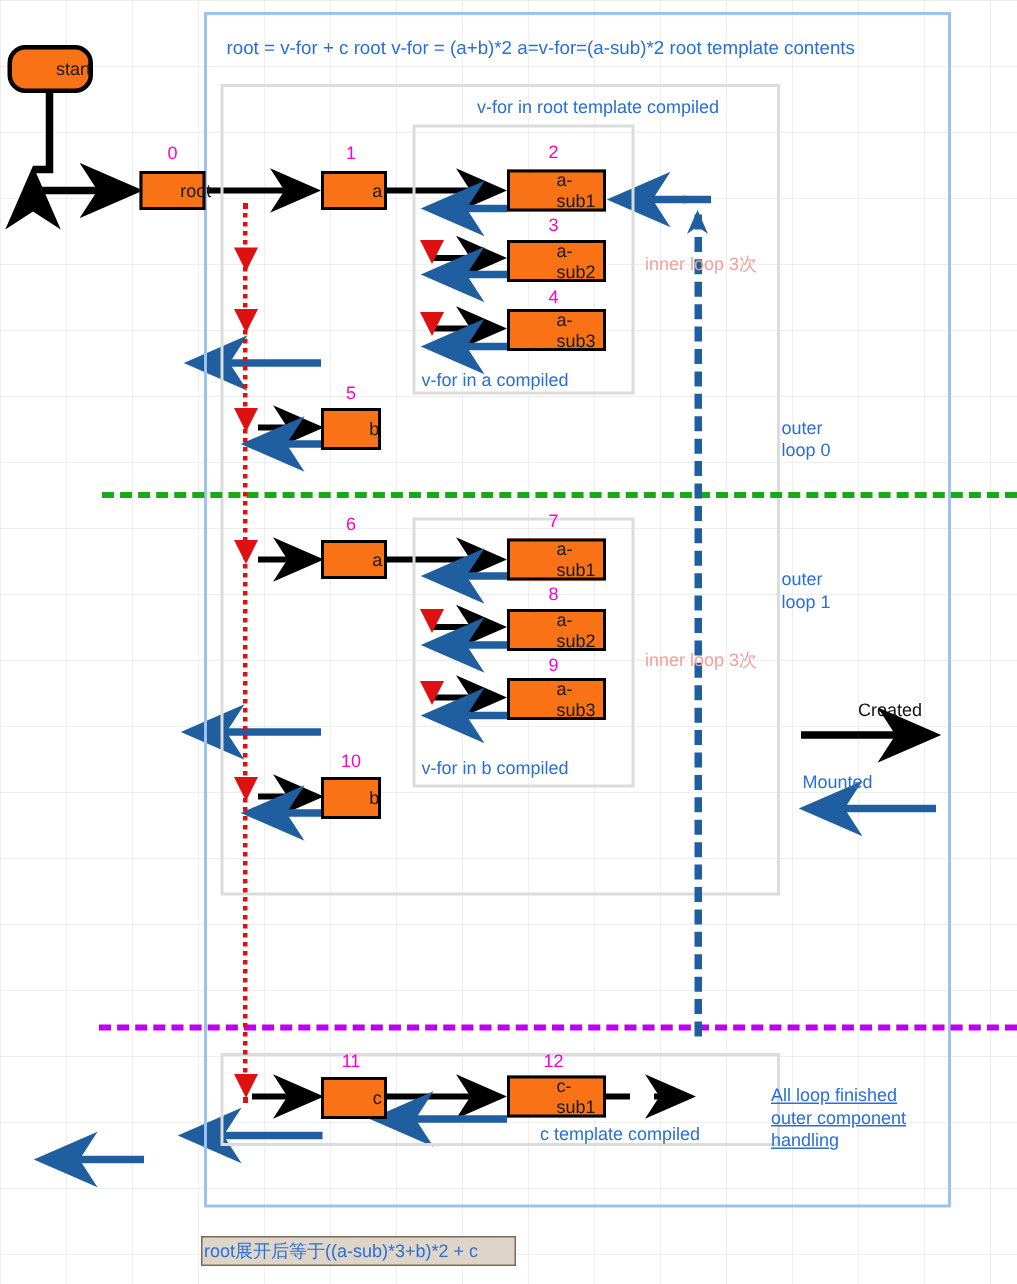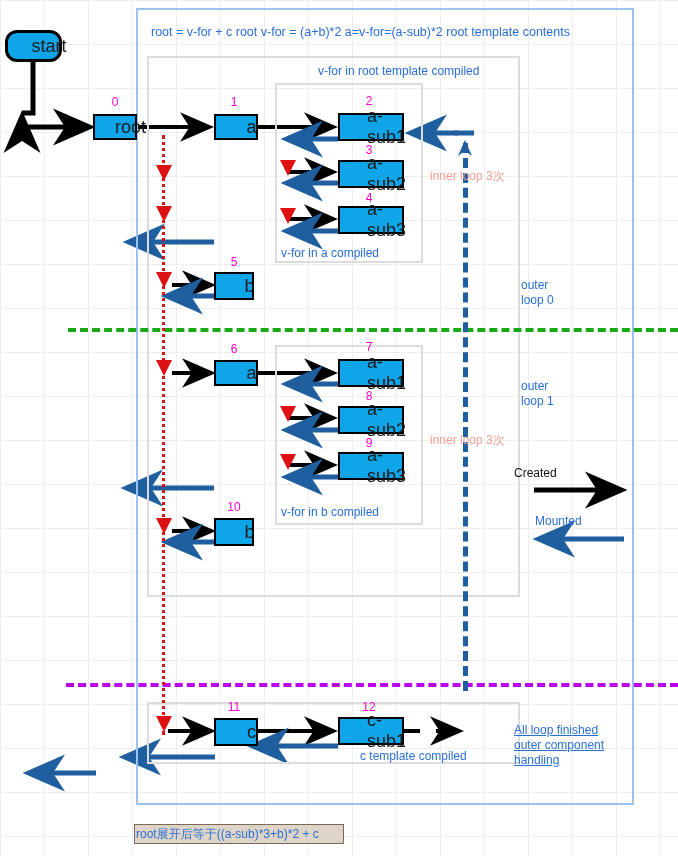--- a/index.html
+++ b/index.html
@@ -47,27 +47,27 @@
     box-sizing: border-box;
   }
   .gbox-root { left: 147px; top: 56px; width: 373px; height: 541px; }
   .gbox-a    { left: 275px; top: 83px; width: 148px; height: 180px; }
   .gbox-b    { left: 275px; top: 345px; width: 148px; height: 180px; }
   .gbox-c    { left: 147px; top: 702px; width: 373px; height: 62px; }
 
   
   .node {
     border: 2px solid #000000;
-    background: #0ea5e9;
+    background: #f97316;
     box-sizing: border-box;
     display: flex;
     align-items: center;
     justify-content: center;
     font-family: "Liberation Sans", sans-serif;
-    font-size: 18px;
+    font-size: 12px;
     color: #1a1a1a;
     padding-left: 31px;
   }
   .node.start {
     border-radius: 12px;
     border-width: 3px;
   }
 
   
   .idx {
@@ -278,18 +278,18 @@
   <div class="abs salmon-label" style="left:430px; top:432px;">inner loop 3次</div>
   <div class="abs blue-label" style="left:521px; top:278px;">outer loop 0</div>
   <div class="abs blue-label" style="left:521px; top:379px;">outer loop 1</div>
 
   <div class="abs blue-label" style="left:514px; top:723px; width:115px;text-decoration:underline;">
     <div>All loop finished</div>
     <div>outer component</div>
     <div>handling</div>
   </div>
 
-  <div class="abs black-label" style="left:514px; top:466px;">Created</div>
+  <div class="abs black-label" style="left:572px; top:466px;">Created</div>
   <div class="abs blue-label" style="left:535px; top:514px;">Mounted</div>
 
   <div class="abs bottom-note">root展开后等于((a-sub)*3+b)*2 + c</div>
 
 </div>
 
 </body></html>

